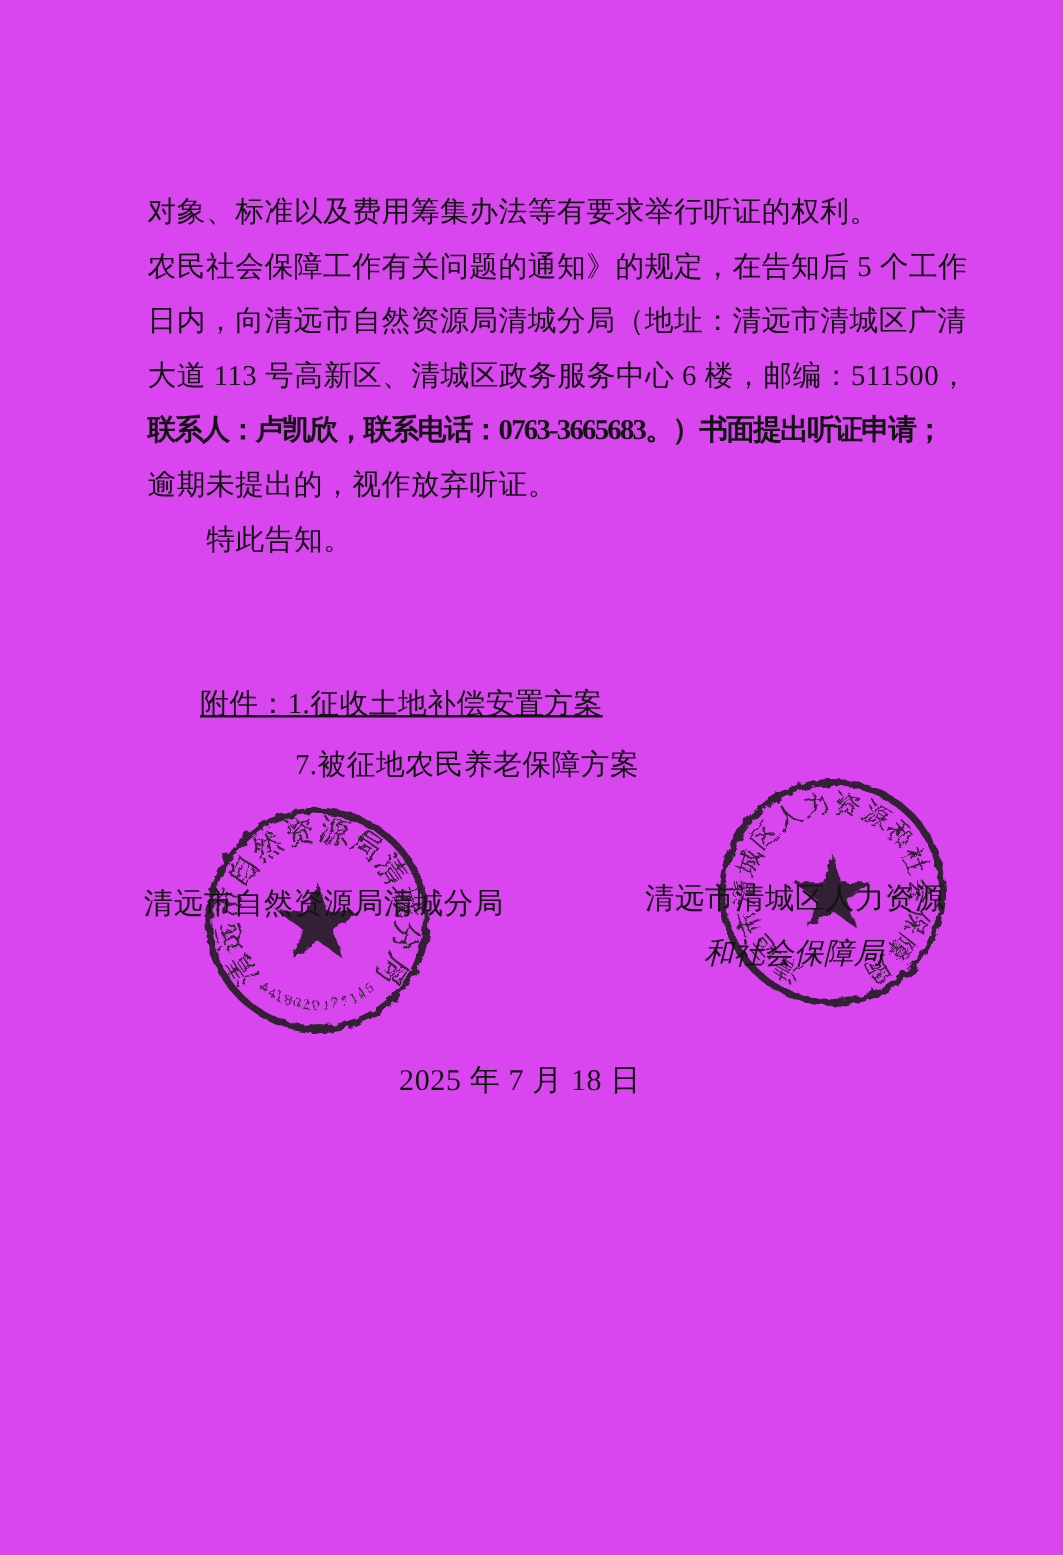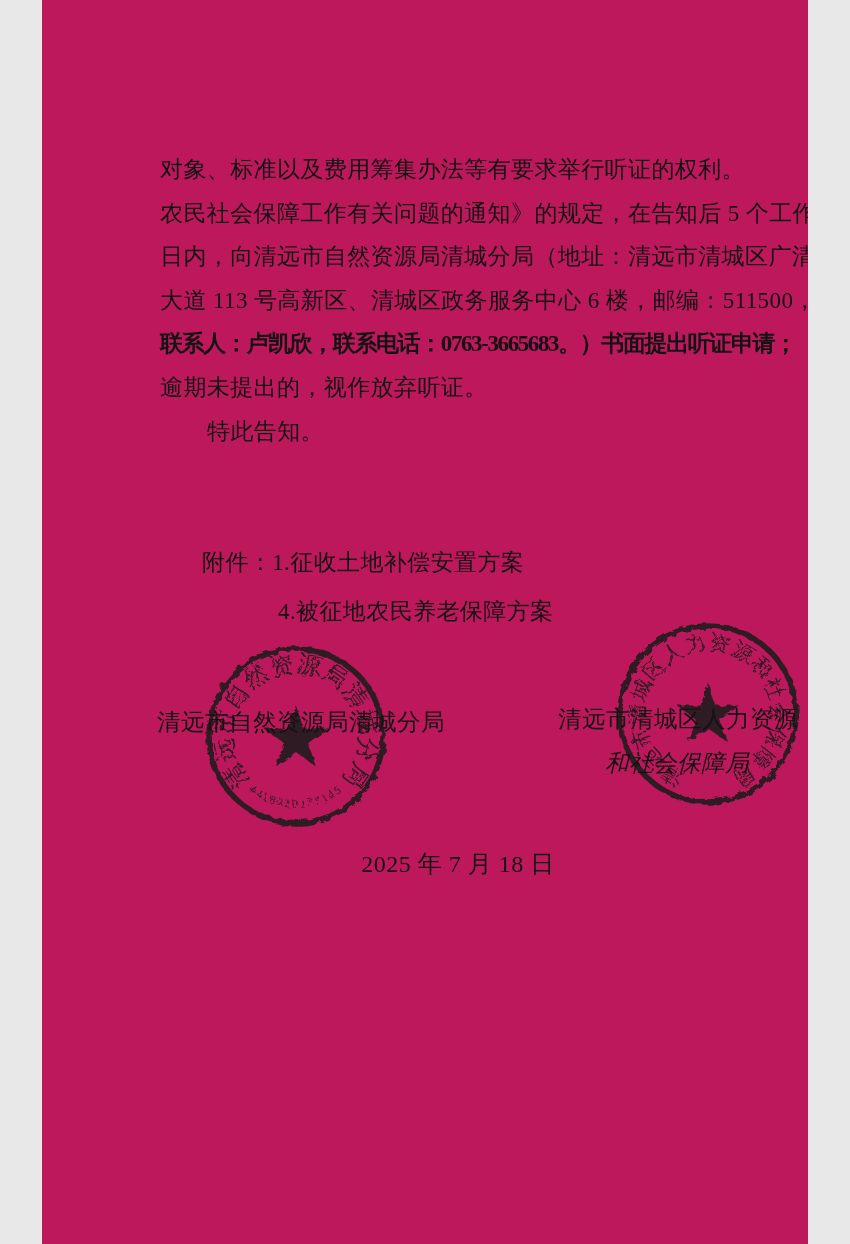--- a/index.html
+++ b/index.html
@@ -1,41 +1,41 @@
 <!DOCTYPE html>
 <html><head>
 <meta charset="utf-8">
 <style>
   html,body{margin:0;padding:0;background:#e8e8e8;}
   .page{
     position:relative;
-    width:766px;height:1244px;
+    width:850px;height:1244px;
     margin:0 auto;
-    background:#be185d;
+    background:#d946ef;
     font-family:"Liberation Serif","DejaVu Serif",serif;
     color:#131313;
     overflow:hidden;
   }
   .body-text{
     position:absolute;left:118px;top:148px;width:648px;
     font-size:23px;
   }
   .line{
     line-height:43.6px;
     white-space:nowrap;
     letter-spacing:0.4px;
   }
   .indent-2{padding-left:47px;}
   .tight{letter-spacing:-1.4px;font-weight:bold;}
   .attachments{
     position:absolute;left:118px;top:538px;
     font-size:23px;
   }
   .attach-line{line-height:49px;white-space:nowrap;letter-spacing:0.4px;}
-  .attach-1{padding-left:42px;}
+  .attach-1{padding-left:42px;text-decoration:underline;}
   .attach-2{padding-left:118px;}
   .seal{position:absolute;}
   .seal-left{left:148px;top:630px;}
   .seal-right{left:560px;top:608px;}
   .seal text{font-family:"Liberation Serif","DejaVu Serif",serif;}
   .org-left{
     position:absolute;left:115px;top:706px;
     font-size:23.5px;white-space:nowrap;letter-spacing:0.5px;
   }
   .org-right{
@@ -60,21 +60,21 @@
     <div class="line">农民社会保障工作有关问题的通知》的规定，在告知后 5 个工作</div>
     <div class="line">日内，向清远市自然资源局清城分局（地址：清远市清城区广清</div>
     <div class="line">大道 113 号高新区、清城区政务服务中心 6 楼，邮编：511500，</div>
     <div class="line tight">联系人：卢凯欣，联系电话：0763-3665683。）书面提出听证申请；</div>
     <div class="line">逾期未提出的，视作放弃听证。</div>
     <div class="line indent-2">特此告知。</div>
   </div>
 
   <div class="attachments">
     <div class="attach-line attach-1">附件：1.征收土地补偿安置方案</div>
-    <div class="attach-line attach-2">4.被征地农民养老保障方案</div>
+    <div class="attach-line attach-2">7.被征地农民养老保障方案</div>
   </div>
 
   <svg class="seal seal-left" width="212" height="212" viewBox="0 0 212 212" aria-hidden="true">
     <defs>
       <filter id="grain1" x="-15%" y="-15%" width="130%" height="130%">
         <feTurbulence type="fractalNoise" baseFrequency="0.12 0.12" numOctaves="3" seed="7" result="n"></feTurbulence>
         <feDisplacementMap in="SourceGraphic" in2="n" scale="6"></feDisplacementMap>
       </filter>
     </defs>
     <g filter="url(#grain1)" opacity="0.88" fill="#1d1d1d">

